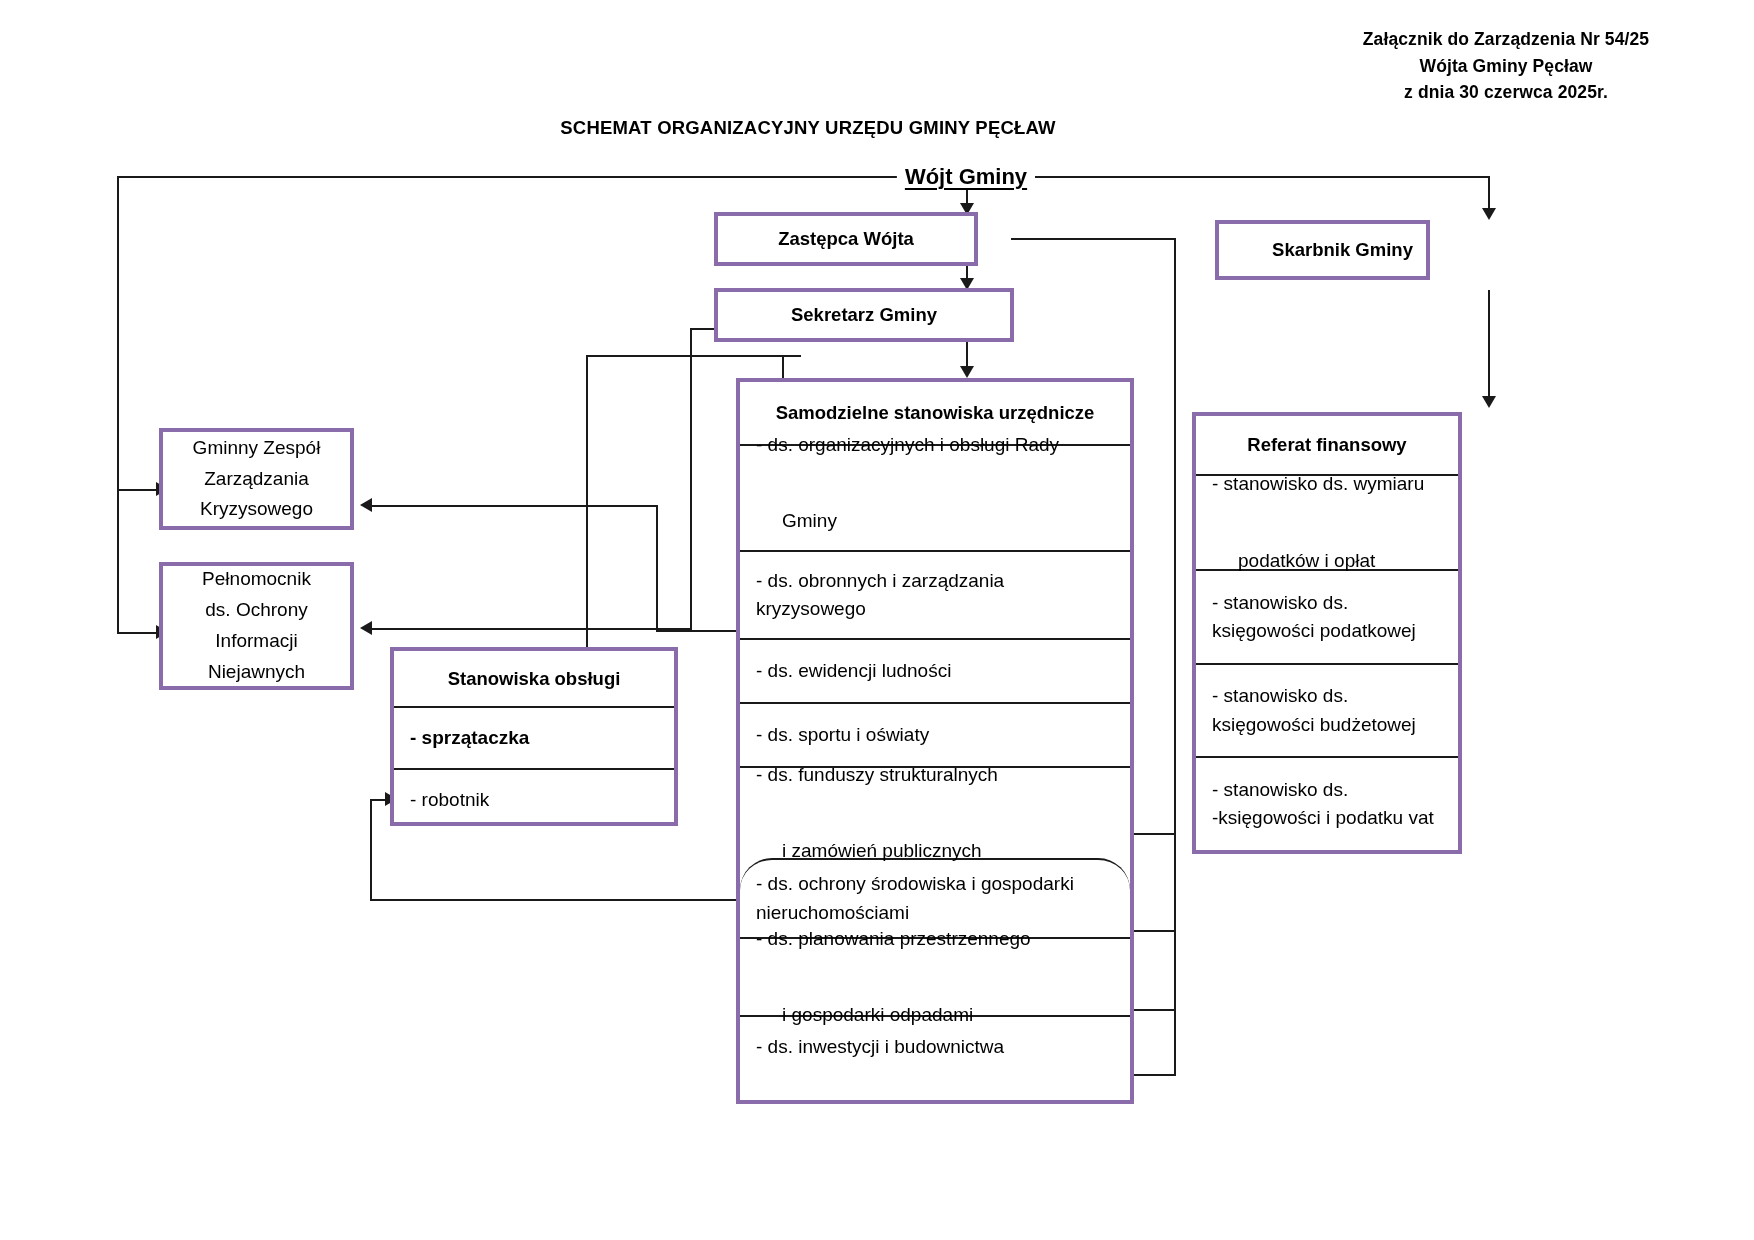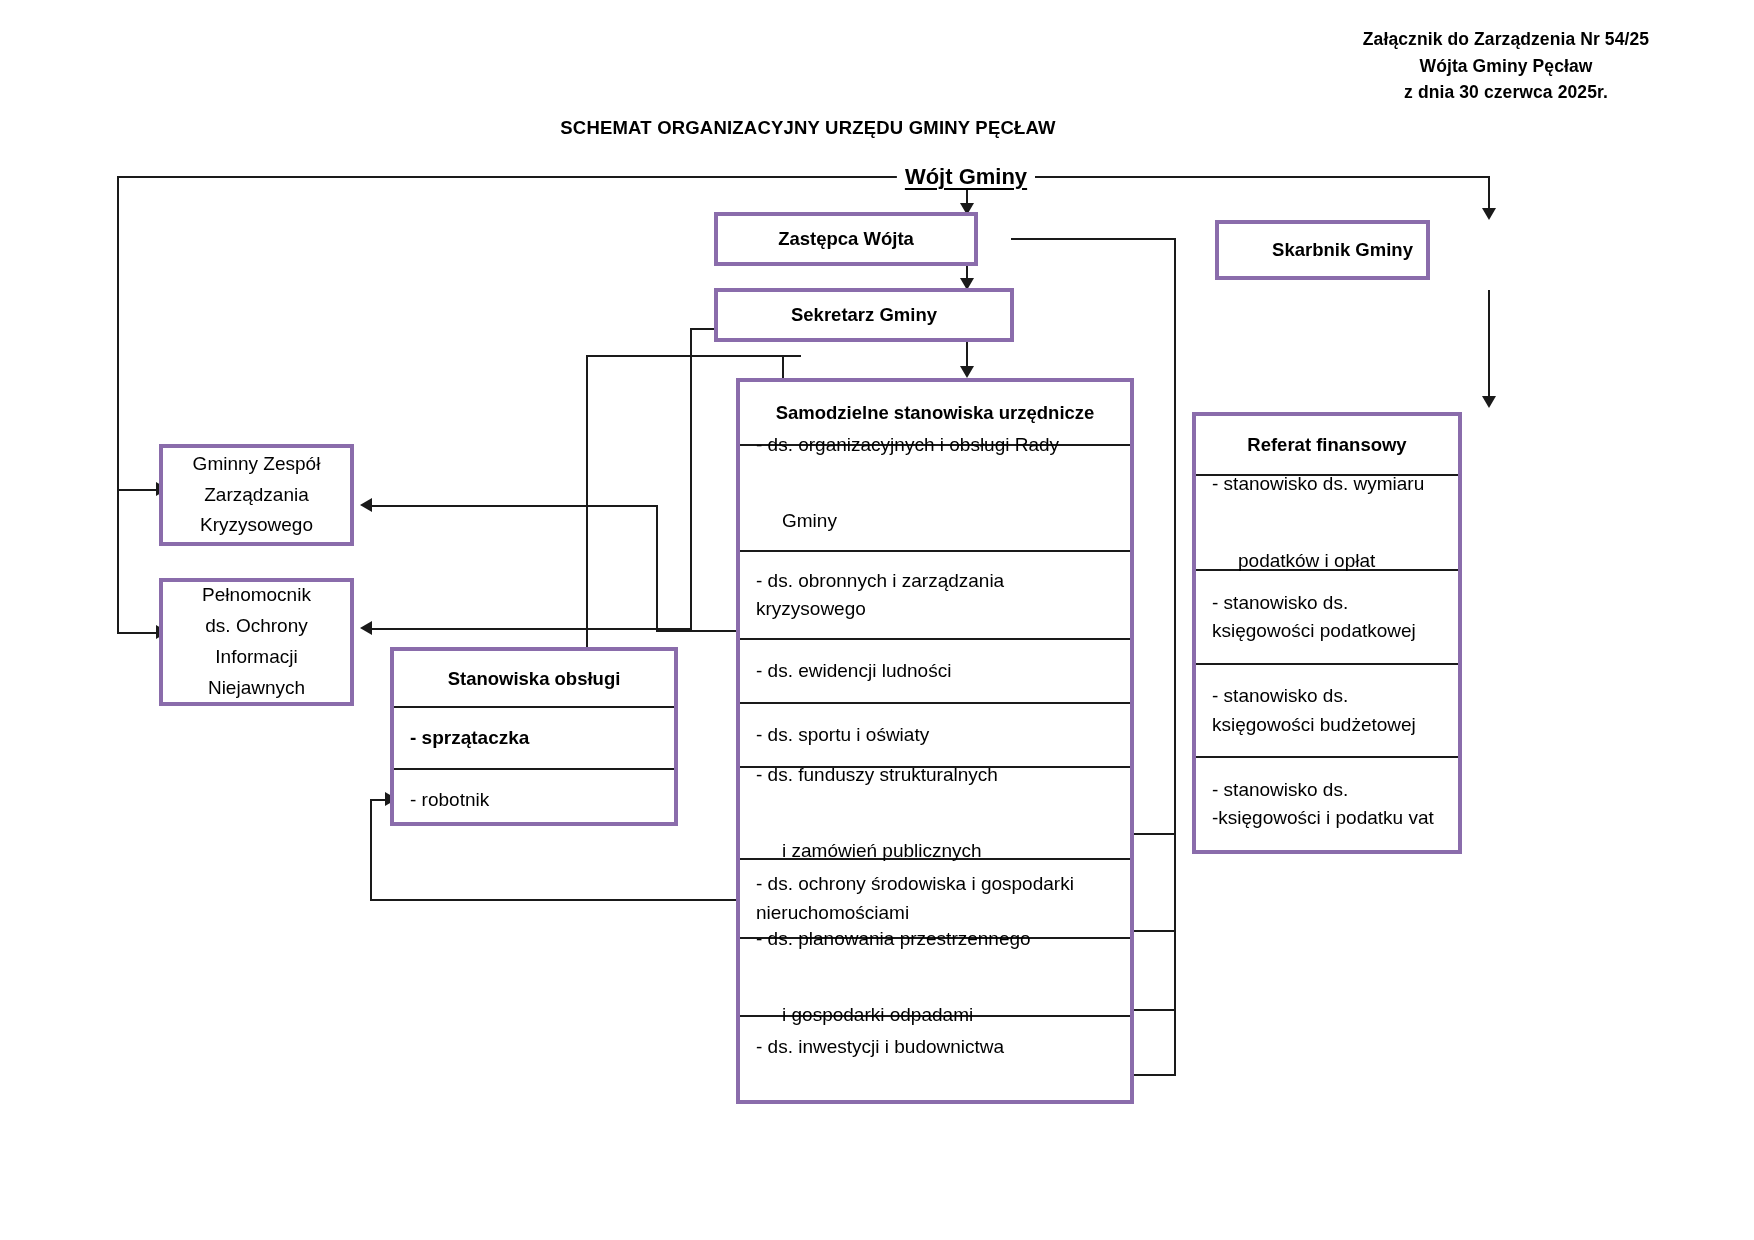--- a/index.html
+++ b/index.html
@@ -80,21 +80,20 @@
   .box-plain {
     font-size: 19px;
     text-align: center;
     display: flex;
     flex-direction: column;
     align-items: center;
     justify-content: center;
     line-height: 1.62;
     box-sizing: border-box;
     padding: 20px 6px;
-    margin-top: 16px;
   }
   .sec-head {
     font-size: 18.5px;
     font-weight: bold;
     text-align: left;
     box-sizing: border-box;
     display: flex;
     align-items: center;
     justify-content: center;
     padding: 2px 8px;
@@ -251,21 +250,21 @@
       <div class="row" style="height:64px;">
         <span>- ds. ewidencji ludności</span>
       </div>
       <div class="row" style="height:64px;">
         <span>- ds. sportu i oświaty</span>
       </div>
       <div class="row" style="height:92px;">
         <span>- ds. funduszy strukturalnych</span>
         <span class="l2">i zamówień publicznych</span>
       </div>
-      <div class="row" style="height:79px;">
+      <div class="row" style="height:79px;border-radius:32px;">
         <span>- ds. ochrony środowiska i gospodarki</span>
         <span class="l2b">nieruchomościami</span>
       </div>
       <div class="row" style="height:78px;">
         <span>- ds. planowania przestrzennego</span>
         <span class="l2">i gospodarki odpadami</span>
       </div>
       <div class="row" style="height:62px;">
         <span>- ds. inwestycji i budownictwa</span>
       </div>

